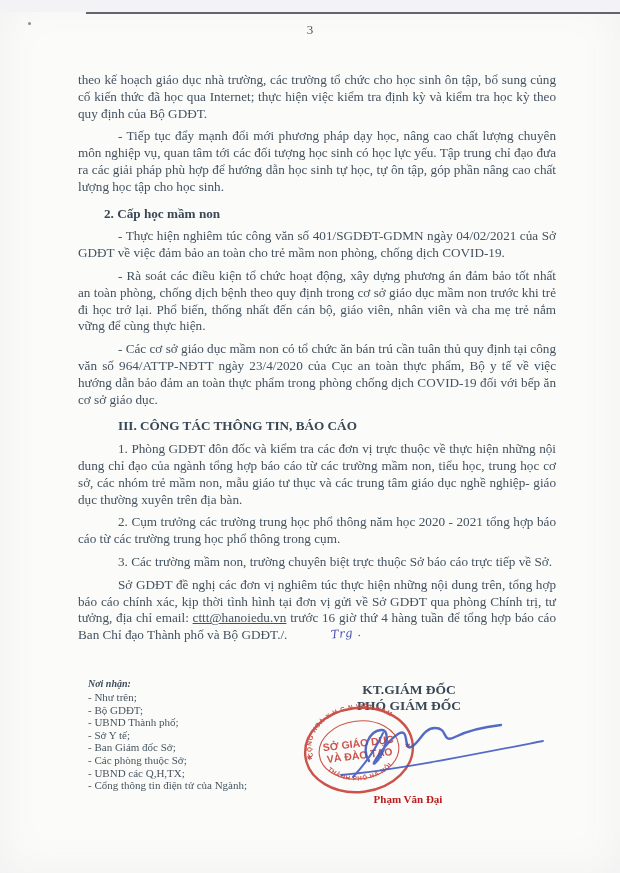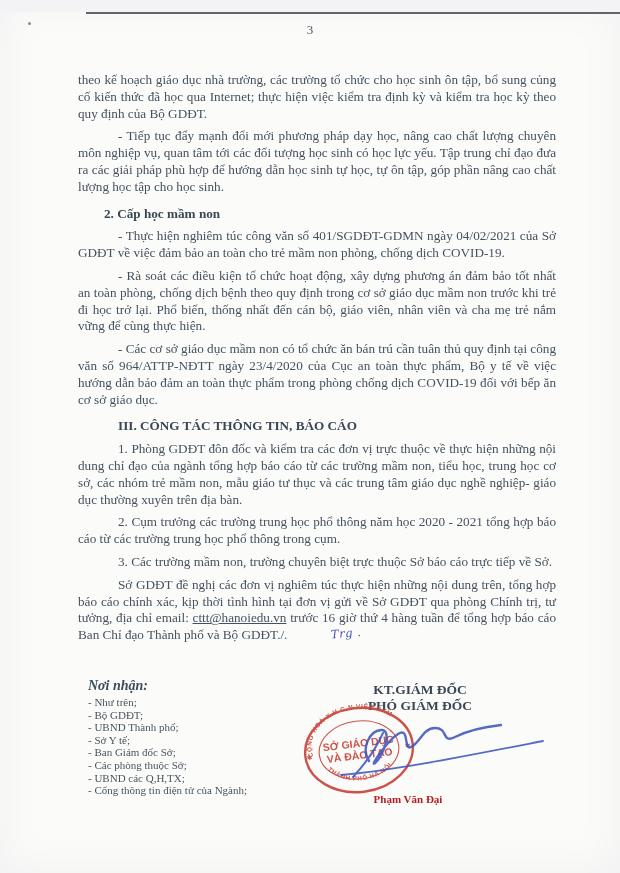--- a/index.html
+++ b/index.html
@@ -21,24 +21,24 @@
   .para{margin:0 0 6px 0;text-indent:40px;}
   .para.no-indent{text-indent:0;}
   .para.heading{font-weight:bold;color:#3a4855;margin-top:10px;text-indent:40px;}
   .para.heading-sub{text-indent:26px;}
   .email{text-decoration:underline;}
   .hand{
     display:inline-block;font-family:"DejaVu Serif",serif;font-style:italic;
     color:#4a52b8;font-size:11.5px;transform:rotate(-5deg);letter-spacing:.5px;
   }
   .recipients{position:absolute;top:678px;left:88px;width:240px;text-align:left;}
-  .recipients-heading{font-weight:bold;font-style:italic;font-size:14px;color:#3e4c59;margin-bottom:2px;}
+  .recipients-heading{font-weight:bold;font-style:italic;font-size:10px;color:#3e4c59;margin-bottom:2px;}
   .r-item{font-size:11px;line-height:12.6px;color:#47555f;}
   .squiggle{vertical-align:middle;margin-left:4px;}
-  .sign-block-title{position:absolute;top:682px;left:305px;width:230px;text-align:center;
+  .sign-block-title{position:absolute;top:682px;left:294px;width:230px;text-align:center;
     font-weight:bold;font-size:13.5px;line-height:16px;color:#3a4855;}
   .signer-name{position:absolute;top:793px;left:293px;width:230px;text-align:center;
     font-weight:bold;font-size:11px;color:#b91c1c;}
   .stamp{position:absolute;top:704px;left:301px;width:116px;height:92px;transform:rotate(-7deg);opacity:.92;}
   .signature{position:absolute;top:699px;left:331px;width:242px;height:86px;opacity:.88;}
 </style>
 </head>
 <body>
 
 <div class="page">

